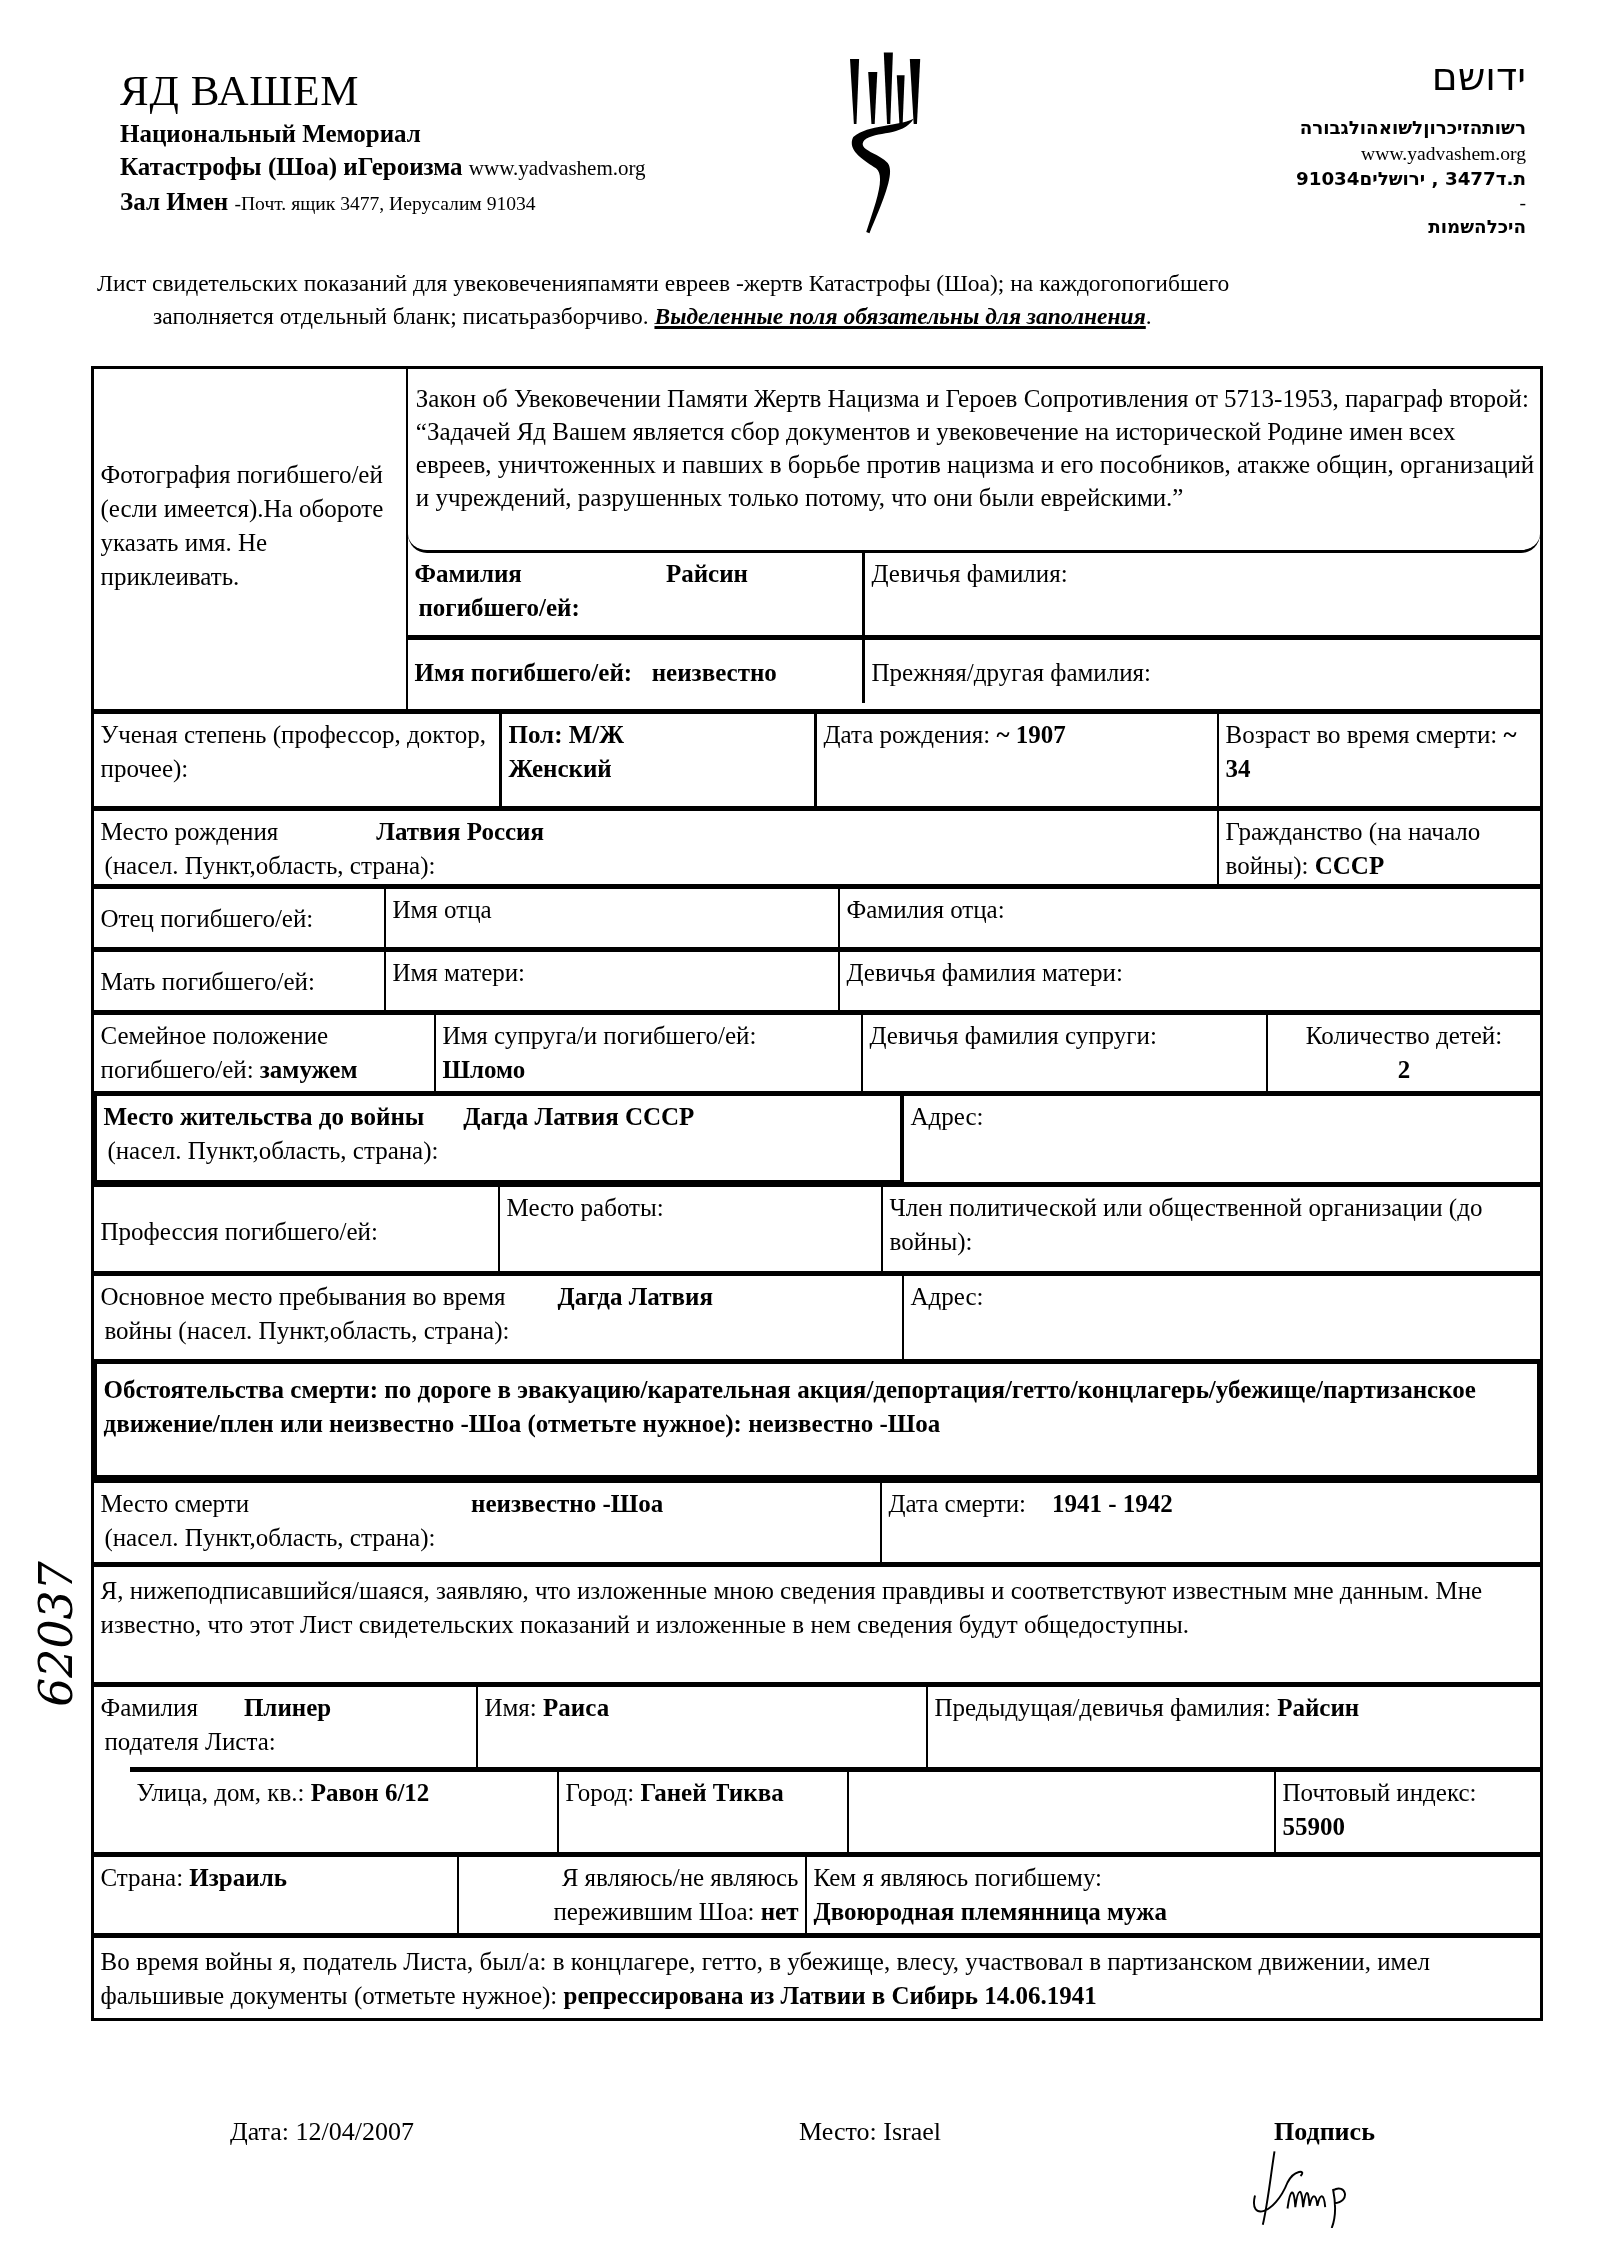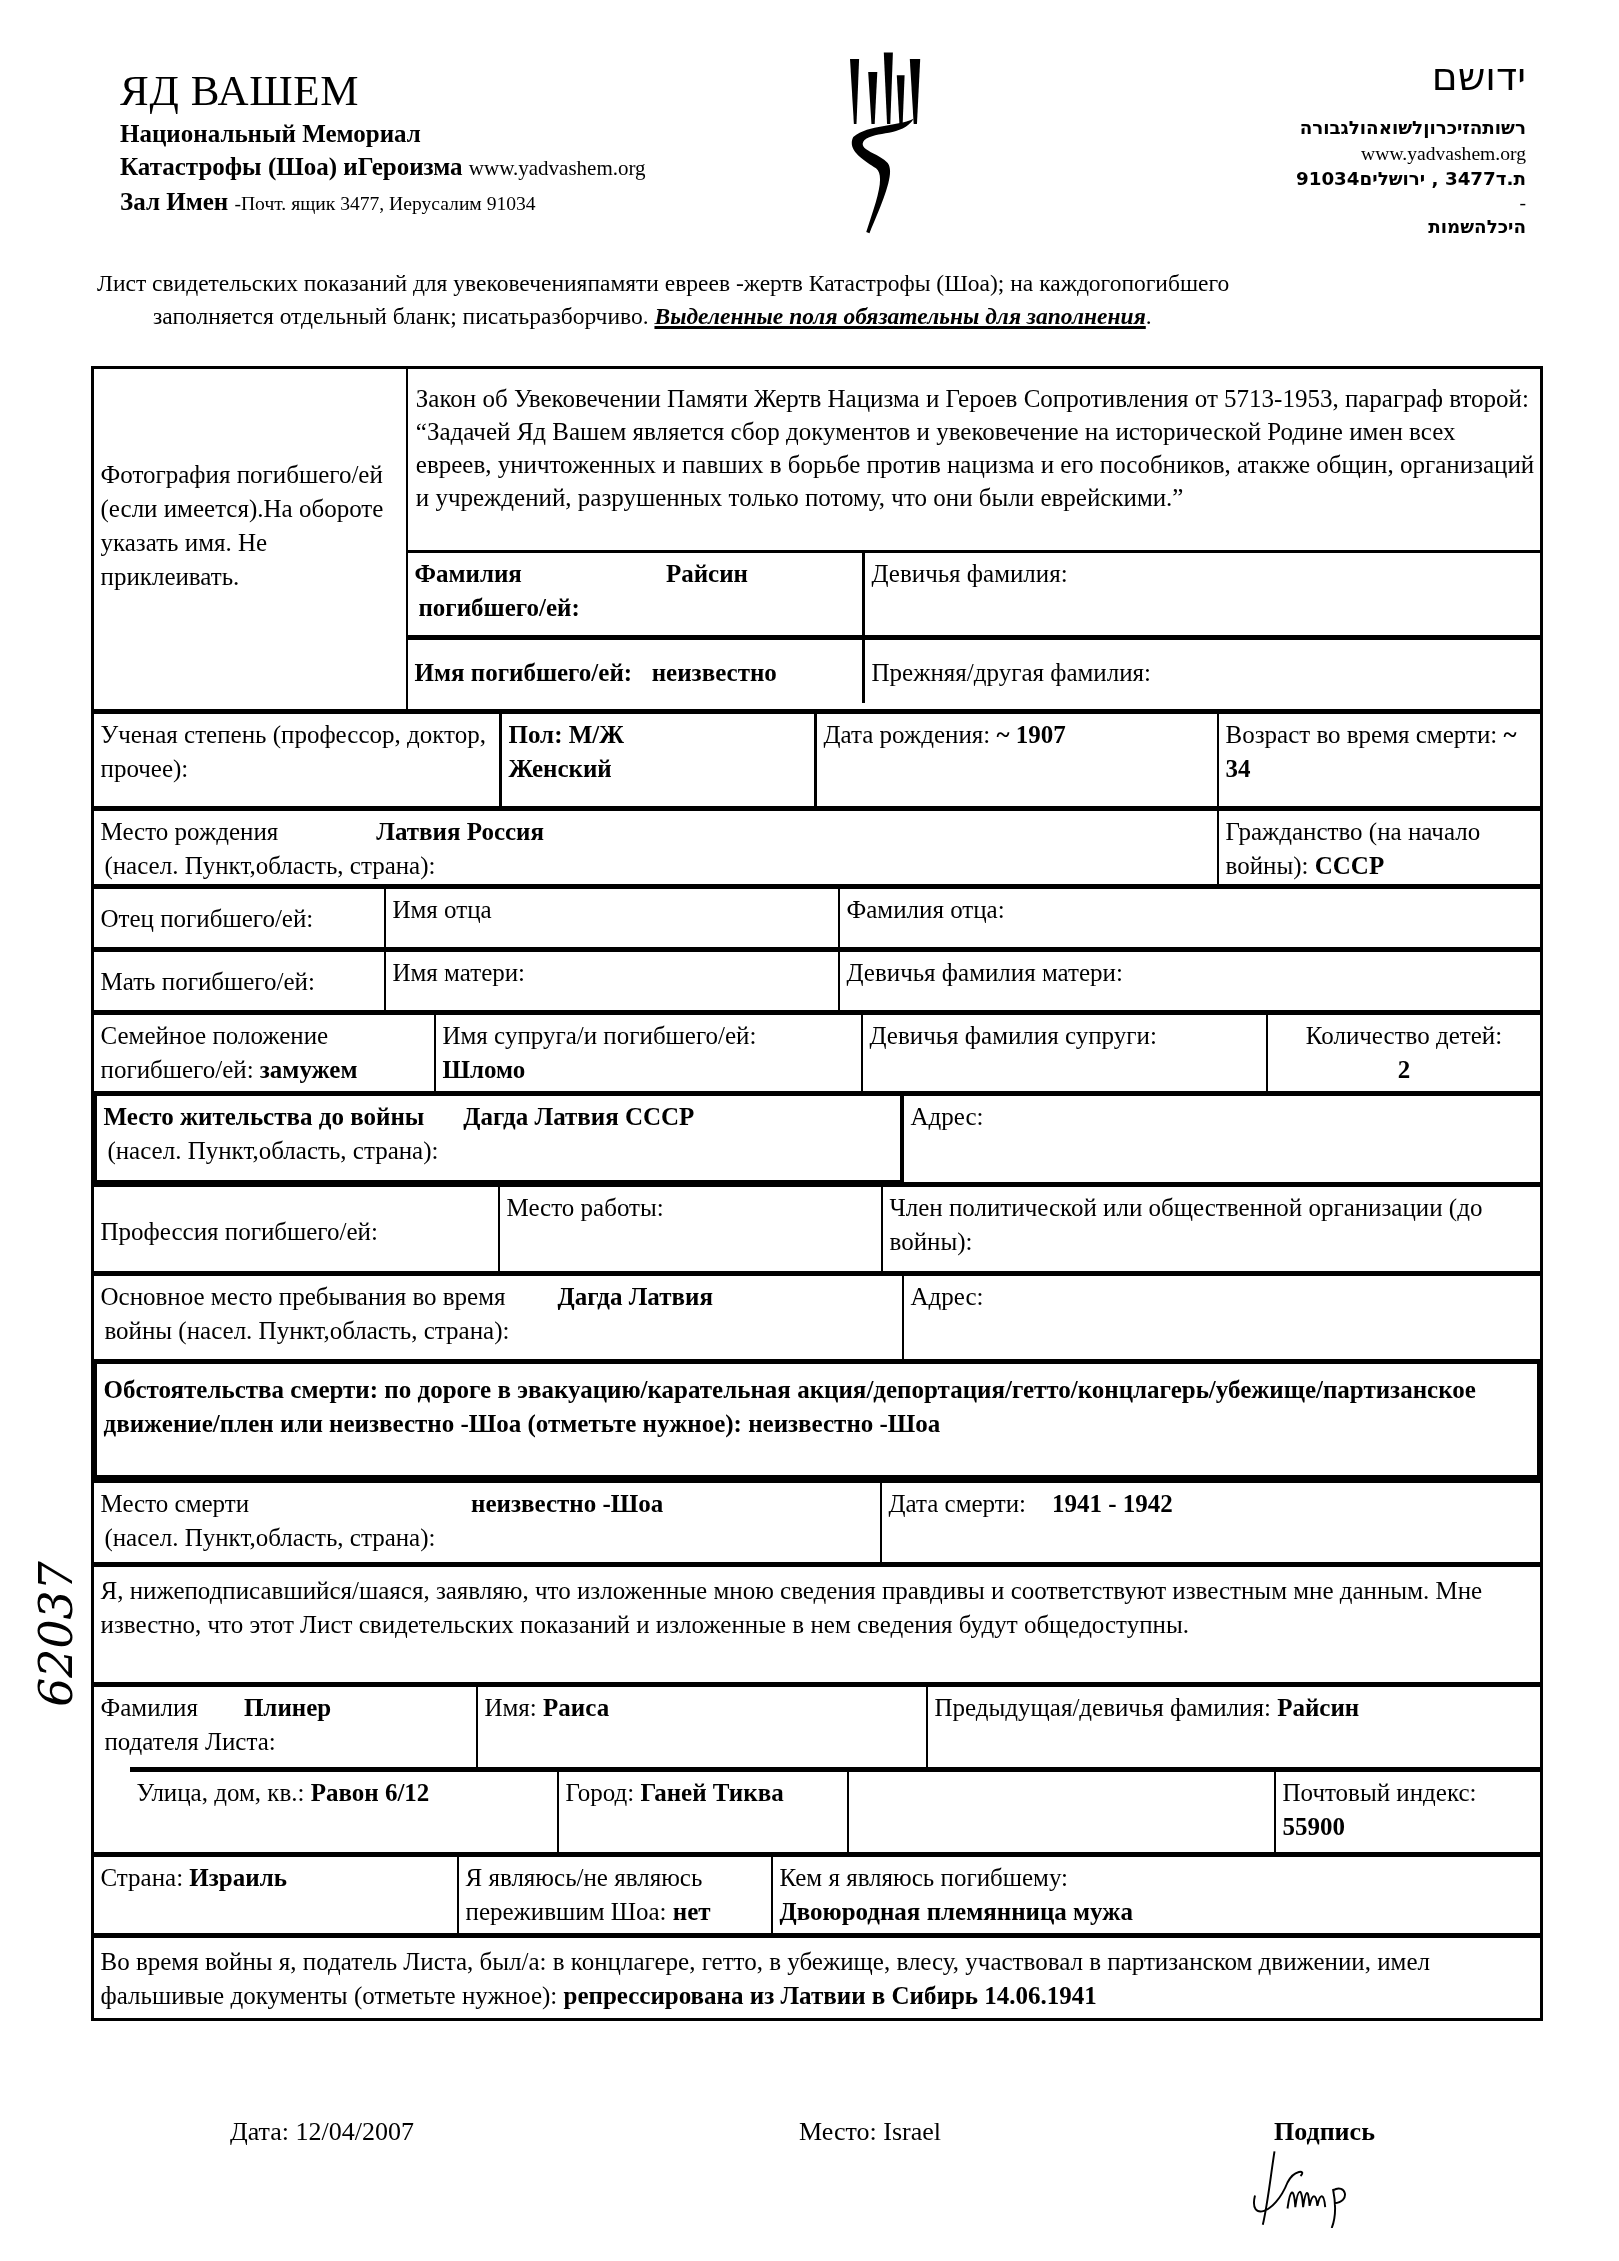--- a/index.html
+++ b/index.html
@@ -92,21 +92,21 @@
     <span>заполняется отдельный бланк; писатьразборчиво.</span>
     <span class="req">Выделенные поля обязательны для заполнения</span>.
   </div>
 </div>
 
 <div class="form">
 
   <div class="photo-block" style="height:340px;">
     <div class="photo-cell">Фотография погибшего/ей (если имеется).На обороте указать имя. Не приклеивать.</div>
     <div class="photo-right">
-      <div class="law" style="height:184px;">
+      <div class="law" style="height:184px;border-radius:19px;">
         <span>Закон об Увековечении Памяти Жертв Нацизма и Героев Сопротивления от 5713-1953, параграф второй: “Задачей Яд Вашем является сбор документов и увековечение на исторической Родине имен всех евреев, уничтоженных и павших в борьбе против нацизма и его пособников, атакже общин, организаций и учреждений, разрушенных только потому, что они были еврейскими.”</span>
       </div>
       <div class="sub-row" style="height:82px;">
         <div class="cell" style="width:457px; border-right:3.9px solid #000;">
           <span class="b">Фамилия</span><span class="gap" style="width:144px;"></span><span class="val">Райсин</span><br>
           <span class="b" style="padding-left:3.9px;">погибшего/ей:</span>
         </div>
         <div class="cell" style="flex:1; border-left:none;">
           <span>Девичья фамилия:</span>
         </div>
@@ -249,21 +249,21 @@
       <span>Почтовый индекс:</span><br>
       <span class="val">55900</span>
     </div>
   </div>
 
   <div class="row thick" style="height:81px;">
     <div class="cell" style="width:363px;">
       <span>Страна:</span>
       <span class="val">Израиль</span>
     </div>
-    <div class="cell" style="width:314px;">
+    <div class="cell" style="width:348px;text-align:right;">
       <span>Я являюсь/не являюсь пережившим Шоа:</span>
       <span class="val">нет</span>
     </div>
     <div class="cell" style="flex:1;">
       <span>Кем я являюсь погибшему:</span><br>
       <span class="val">Двоюродная племянница мужа</span>
     </div>
   </div>
 
   <div class="row thick" style="height:85px;">

